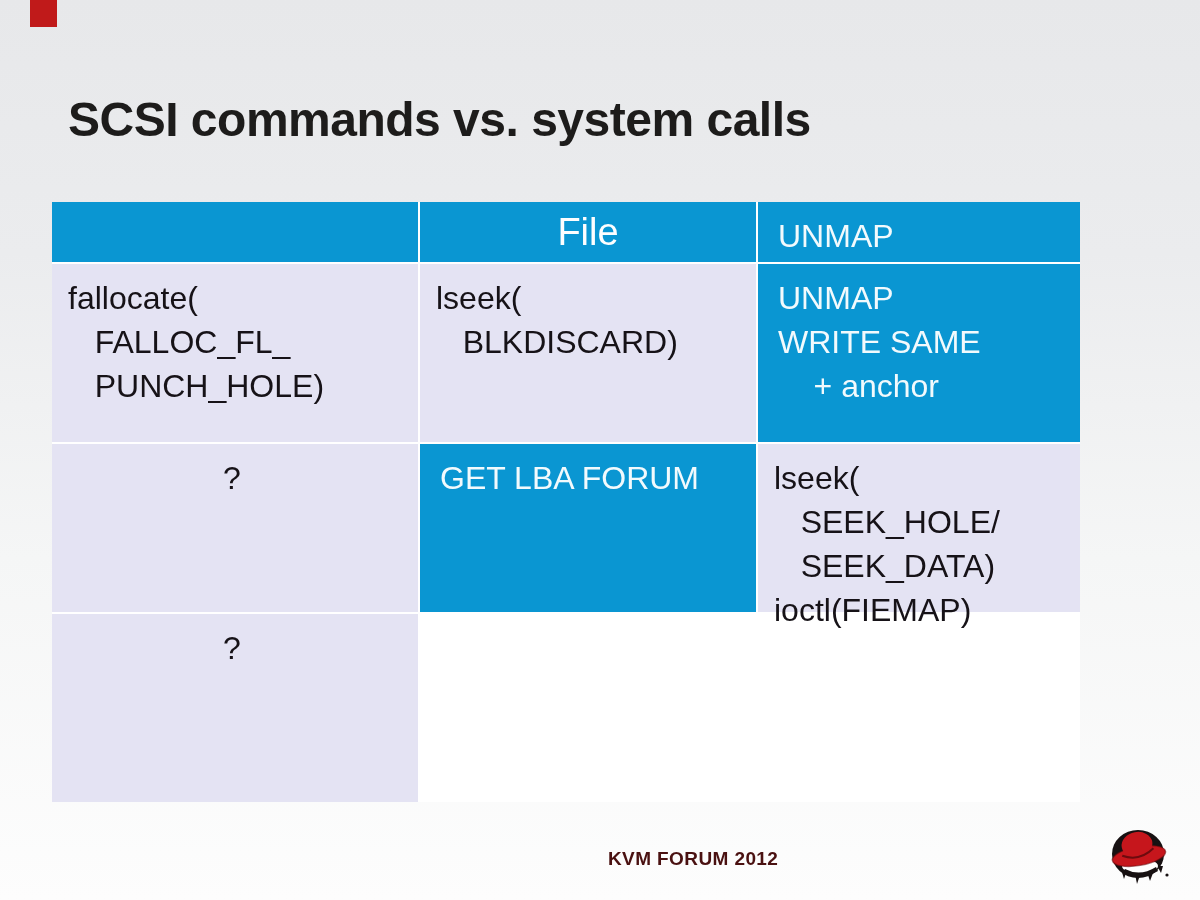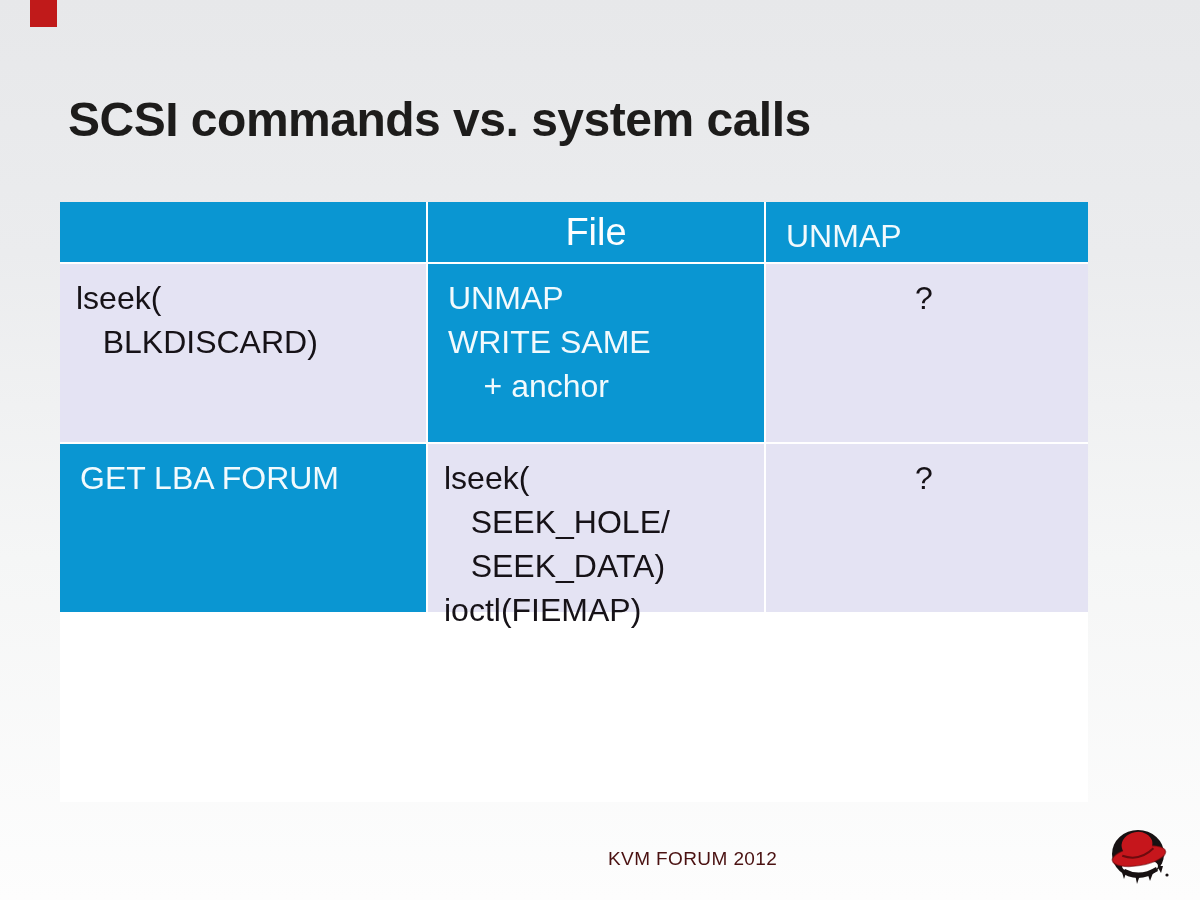--- a/index.html
+++ b/index.html
@@ -17,21 +17,21 @@
   .red-tab{
     position:absolute;left:30px;top:0;width:27px;height:27px;
     background:var(--tab-red);
   }
   .title{
     position:absolute;left:60px;top:84px;margin:8px;
     font-size:48px;font-weight:bold;color:#1d1c1b;letter-spacing:-0.5px;
     white-space:pre;
   }
   .table{
-    position:absolute;left:60px;top:202px;
+    position:absolute;left:52px;top:202px;
     display:grid;
     grid-template-columns:366px 336px 322px;
     grid-template-rows:60px 178px 168px 188px;
     gap:2px;
     background:#ffffff;
   }
   .cell{
     white-space:pre;
     font-size:32px;line-height:44px;
     box-sizing:border-box;
@@ -47,41 +47,44 @@
   }
   .cell.data{
     background:var(--lav);color:#161217;
     padding:12px 0 0 16px;
   }
   .cell.center{
     text-align:center;padding-left:0;padding-right:6px;
   }
   .footer{
     position:absolute;left:608px;top:848px;
-    font-size:19px;font-weight:normal;letter-spacing:0.4px;
+    font-size:19px;font-weight:bold;letter-spacing:0.4px;
     color:var(--footer-red);
     white-space:pre;
   }
   .logo{
     position:absolute;left:1107px;top:827px;width:64px;height:62px;
   }
   .logo svg{display:block;width:100%;height:100%;}
 </style>
 </head>
 <body>
 
 <div class="red-tab"></div>
 
 <h1 class="title">SCSI commands vs. system calls</h1>
 
 <div class="table">
     <div class="cell head"></div>
     <div class="cell head">File</div>
     <div class="cell rowhead">UNMAP
 WRITE SAME</div>
+    <div class="cell data">fallocate(
+   FALLOC_FL_
+   PUNCH_HOLE)</div>
     <div class="cell data">lseek(
    BLKDISCARD)</div>
     <div class="cell rowhead">UNMAP
 WRITE SAME
     + anchor</div>
     <div class="cell data center">?</div>
     <div class="cell rowhead">GET LBA FORUM</div>
     <div class="cell data">lseek(
    SEEK_HOLE/
    SEEK_DATA)

